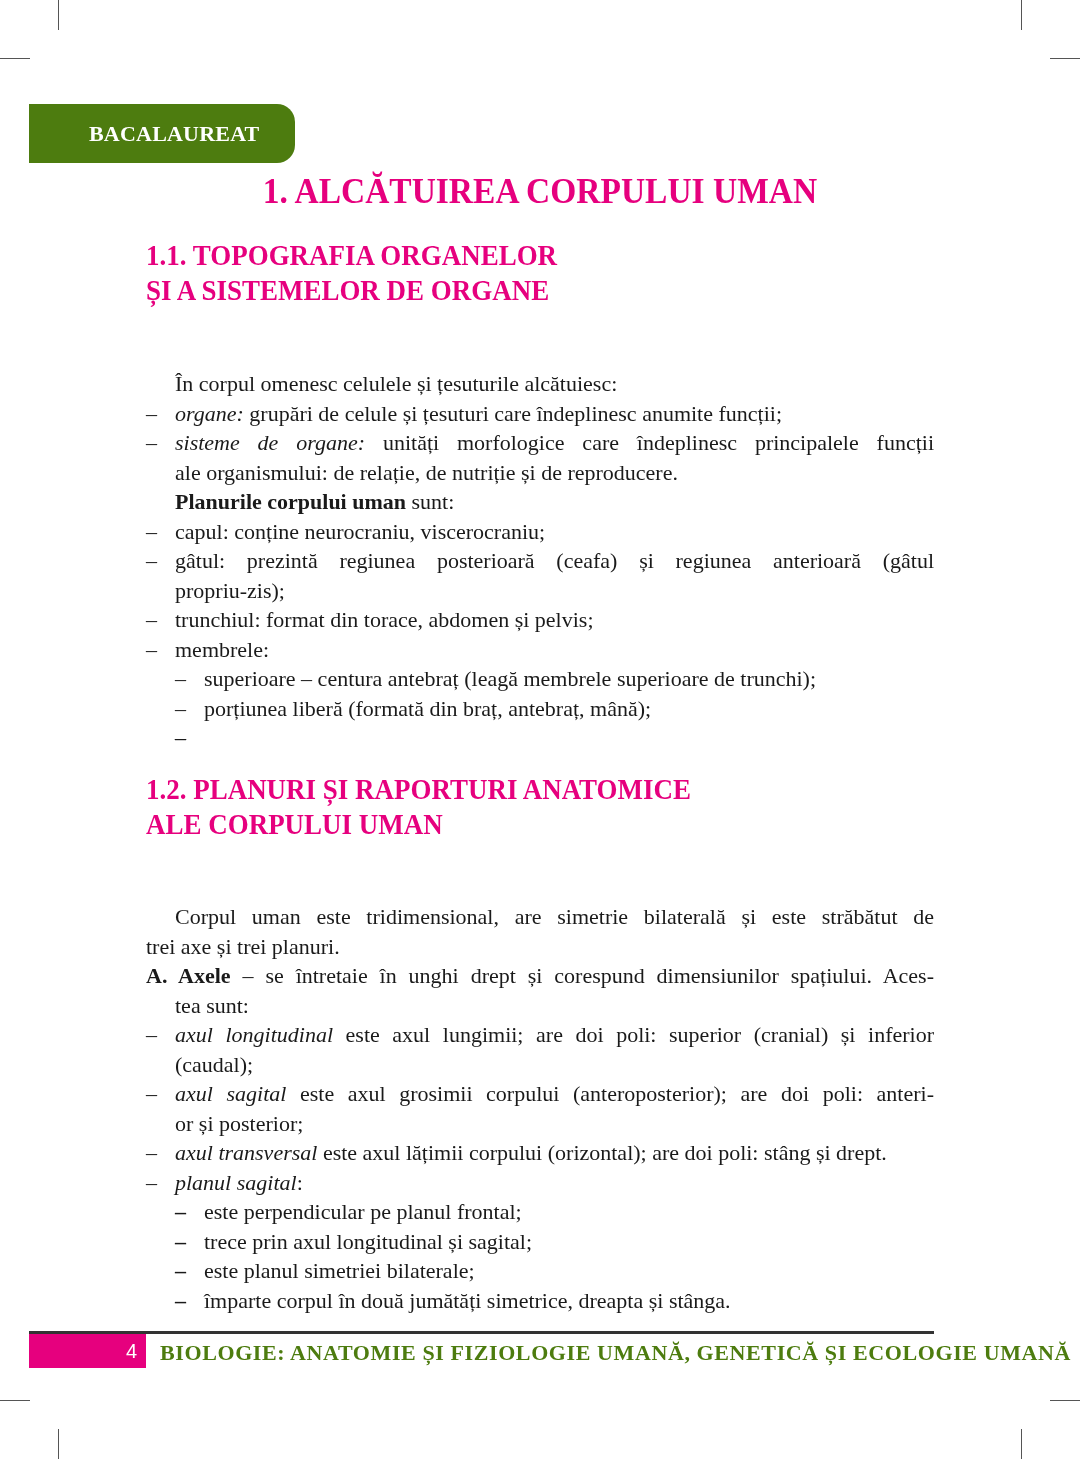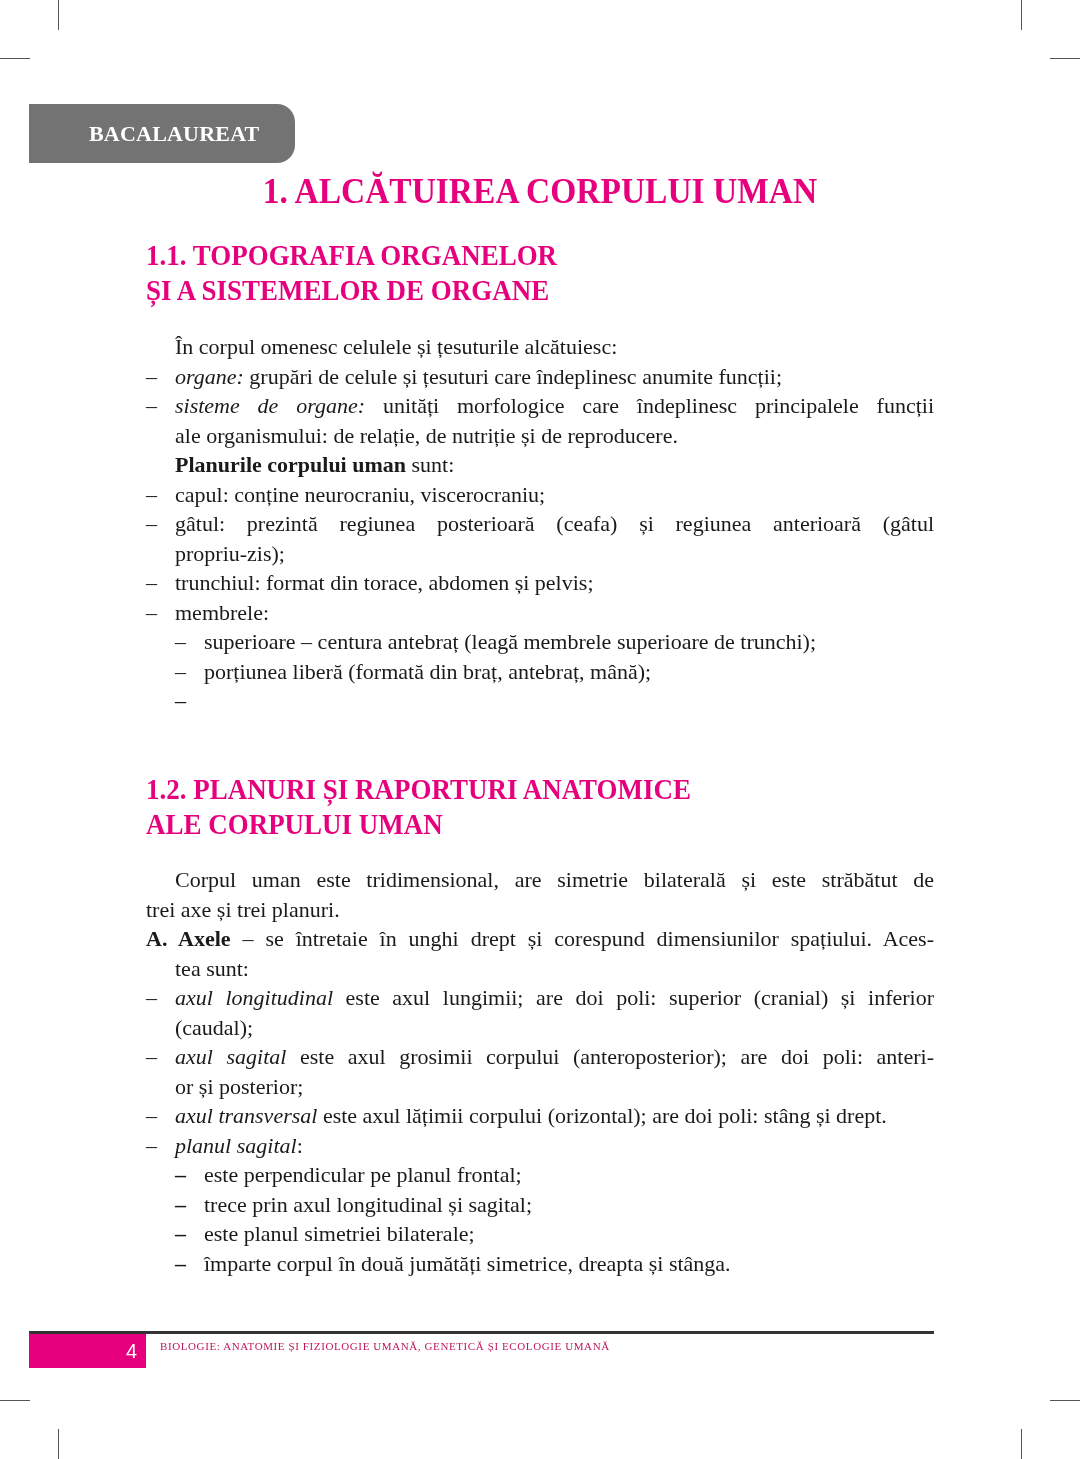--- a/index.html
+++ b/index.html
@@ -8,59 +8,59 @@
     background: #ffffff;
     font-family: "Liberation Serif", "DejaVu Serif", serif;
     color: #1a1a1a;
   }
   .crop { position: absolute; background: #555; }
   .crop.v { width: 1px; height: 30px; }
   .crop.h { height: 1px; width: 30px; }
 
   .badge {
     position: absolute; left: 29px; top: 104px; width: 266px; height: 59px;
-    background: #737373; border-radius: 0 18px 18px 0;
+    background: #4d7c0f; border-radius: 0 18px 18px 0;
     display: flex; align-items: center;
   }
   .badge span {
     color: #fff; font-weight: bold; font-size: 22px; margin-left: 60px; letter-spacing: 0.2px;
   }
   .chapter-title {
     position: absolute; left: 0; width: 1080px; top: 170px; text-align: center;
     color: #e6007e; font-weight: bold; font-size: 36px; margin: 0;
     transform: scaleX(0.93); transform-origin: 540px 0;
   }
   .section-title {
     position: absolute; left: 146px; margin: 0;
     color: #e6007e; font-weight: bold; font-size: 29px; line-height: 35px;
     transform: scaleX(0.93); transform-origin: 0 0;
   }
   .body-text {
     position: absolute; left: 146px; width: 788px;
-    font-size: 22px; line-height: 29.5px;
+    font-size: 22px; line-height: 29.5px; margin-top: 37px;
   }
   .line { display: block; position: relative; white-space: nowrap; }
   .line.just { text-align: justify; text-align-last: justify; white-space: normal; }
   .ind1 { padding-left: 29px; }
   .ind2 { padding-left: 58px; }
   .dash { position: absolute; left: 0; }
   .dash2 { position: absolute; left: 29px; }
   .dash2b { position: absolute; left: 29px; font-weight: bold; }
   i { font-style: italic; }
   b { font-weight: bold; }
 
   .footer-rule { position: absolute; left: 29px; top: 1331px; width: 905px; height: 3px; background: #333; }
   .footer-box {
     position: absolute; left: 29px; top: 1334px; width: 117px; height: 34px; background: #e6007e;
     display: flex; align-items: center; justify-content: flex-end;
   }
   .footer-box span { color: #fff; font-family: "Liberation Sans", sans-serif; font-size: 20px; margin-right: 9px; }
   .footer-text {
-    position: absolute; left: 160px; top: 1340px; color: #be185d; font-weight: normal;
-    font-size: 11px; letter-spacing: 0.6px; white-space: nowrap;
+    position: absolute; left: 160px; top: 1340px; color: #4d7c0f; font-weight: bold;
+    font-size: 22px; letter-spacing: 0.6px; white-space: nowrap;
   }
 </style>
 </head>
 <body>
 
 <div class="crop v" style="left:58px;top:0;"></div>
 <div class="crop h" style="left:0;top:58px;"></div>
 <div class="crop v" style="left:1021px;top:0;"></div>
 <div class="crop h" style="left:1050px;top:58px;"></div>
 <div class="crop h" style="left:0;top:1400px;"></div>

